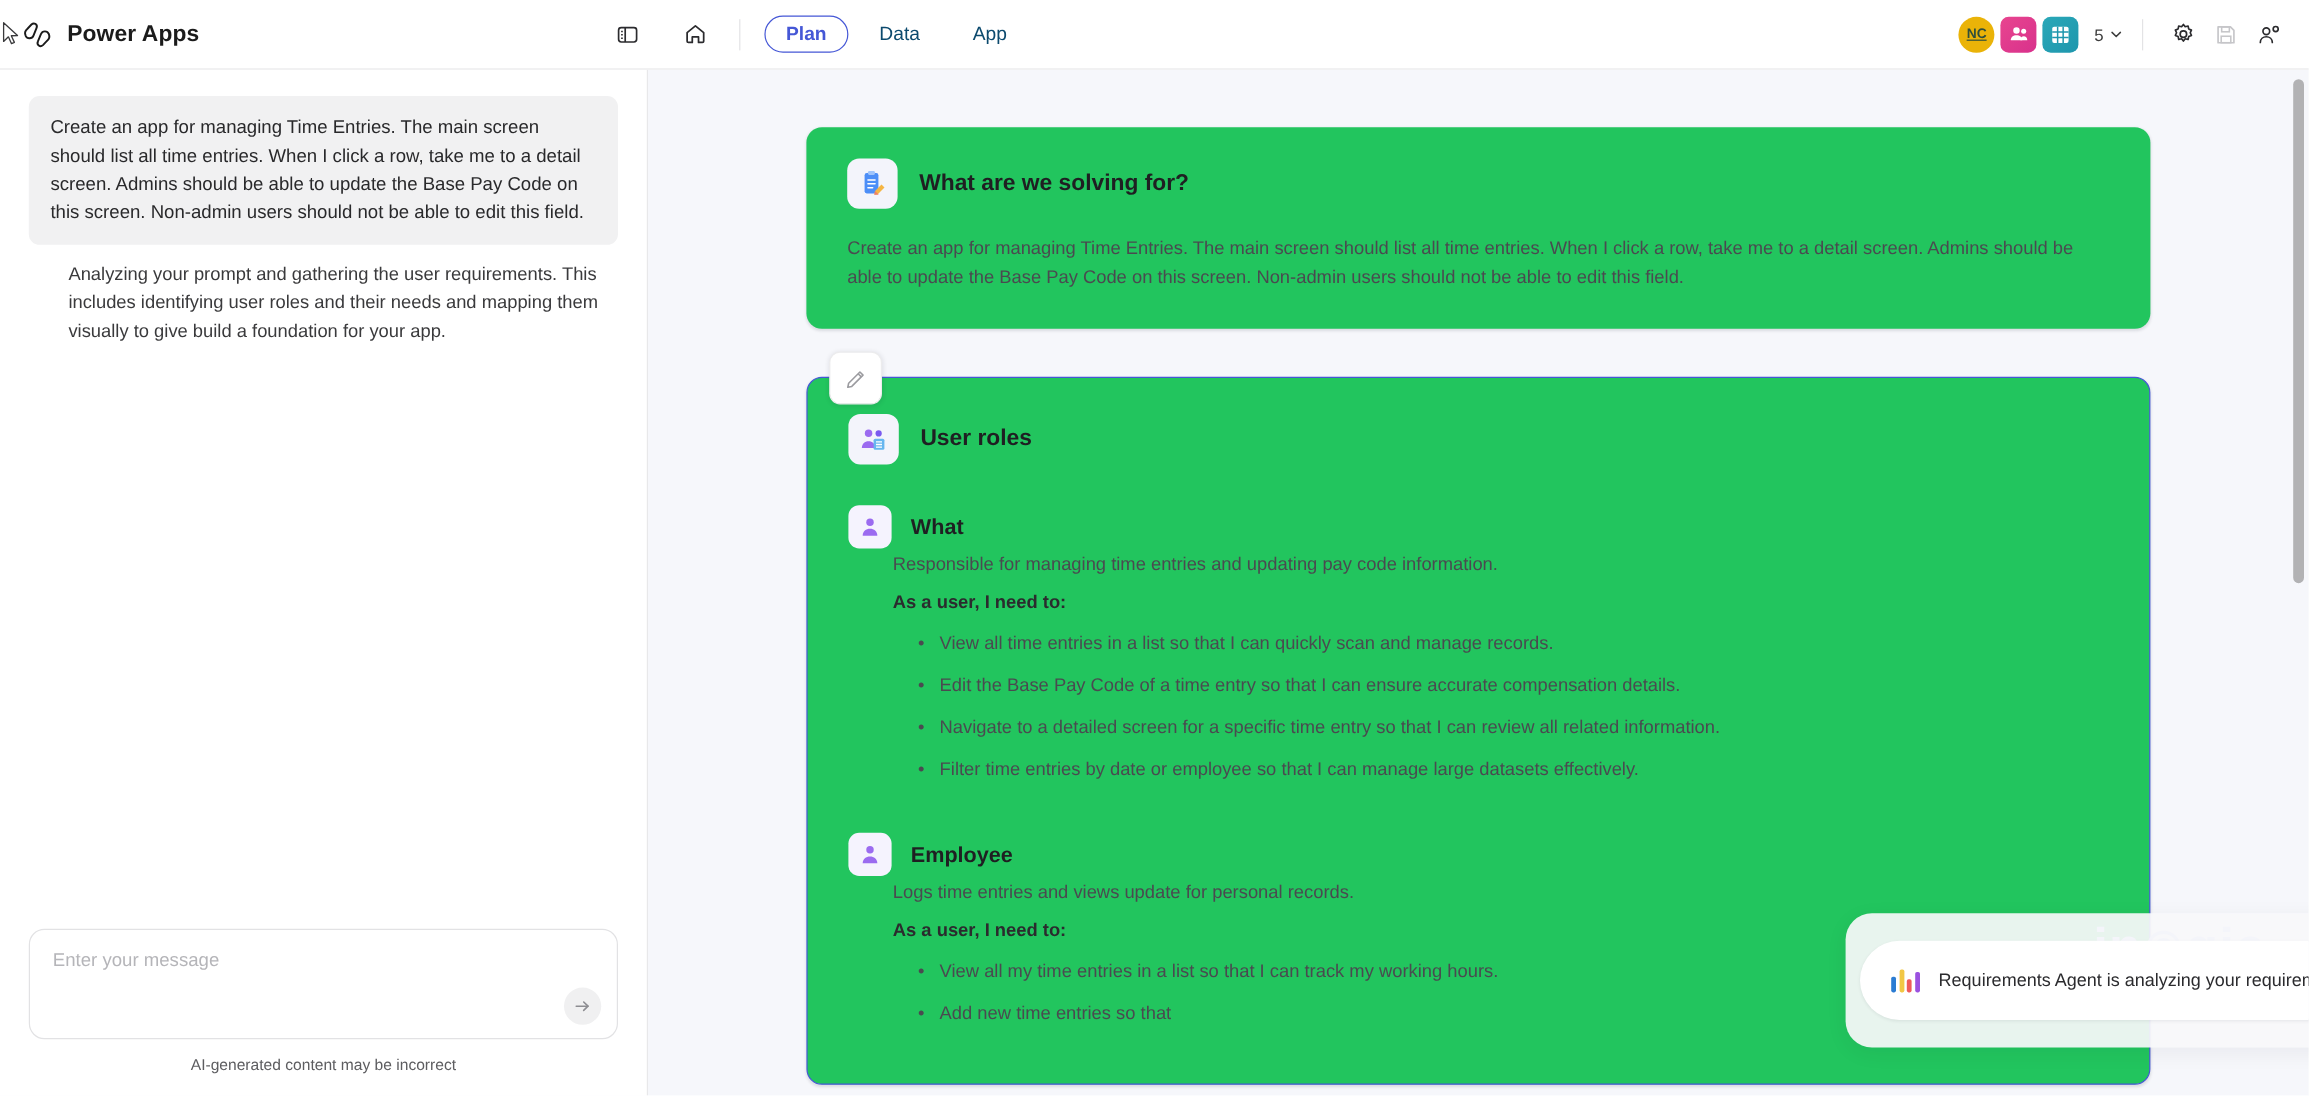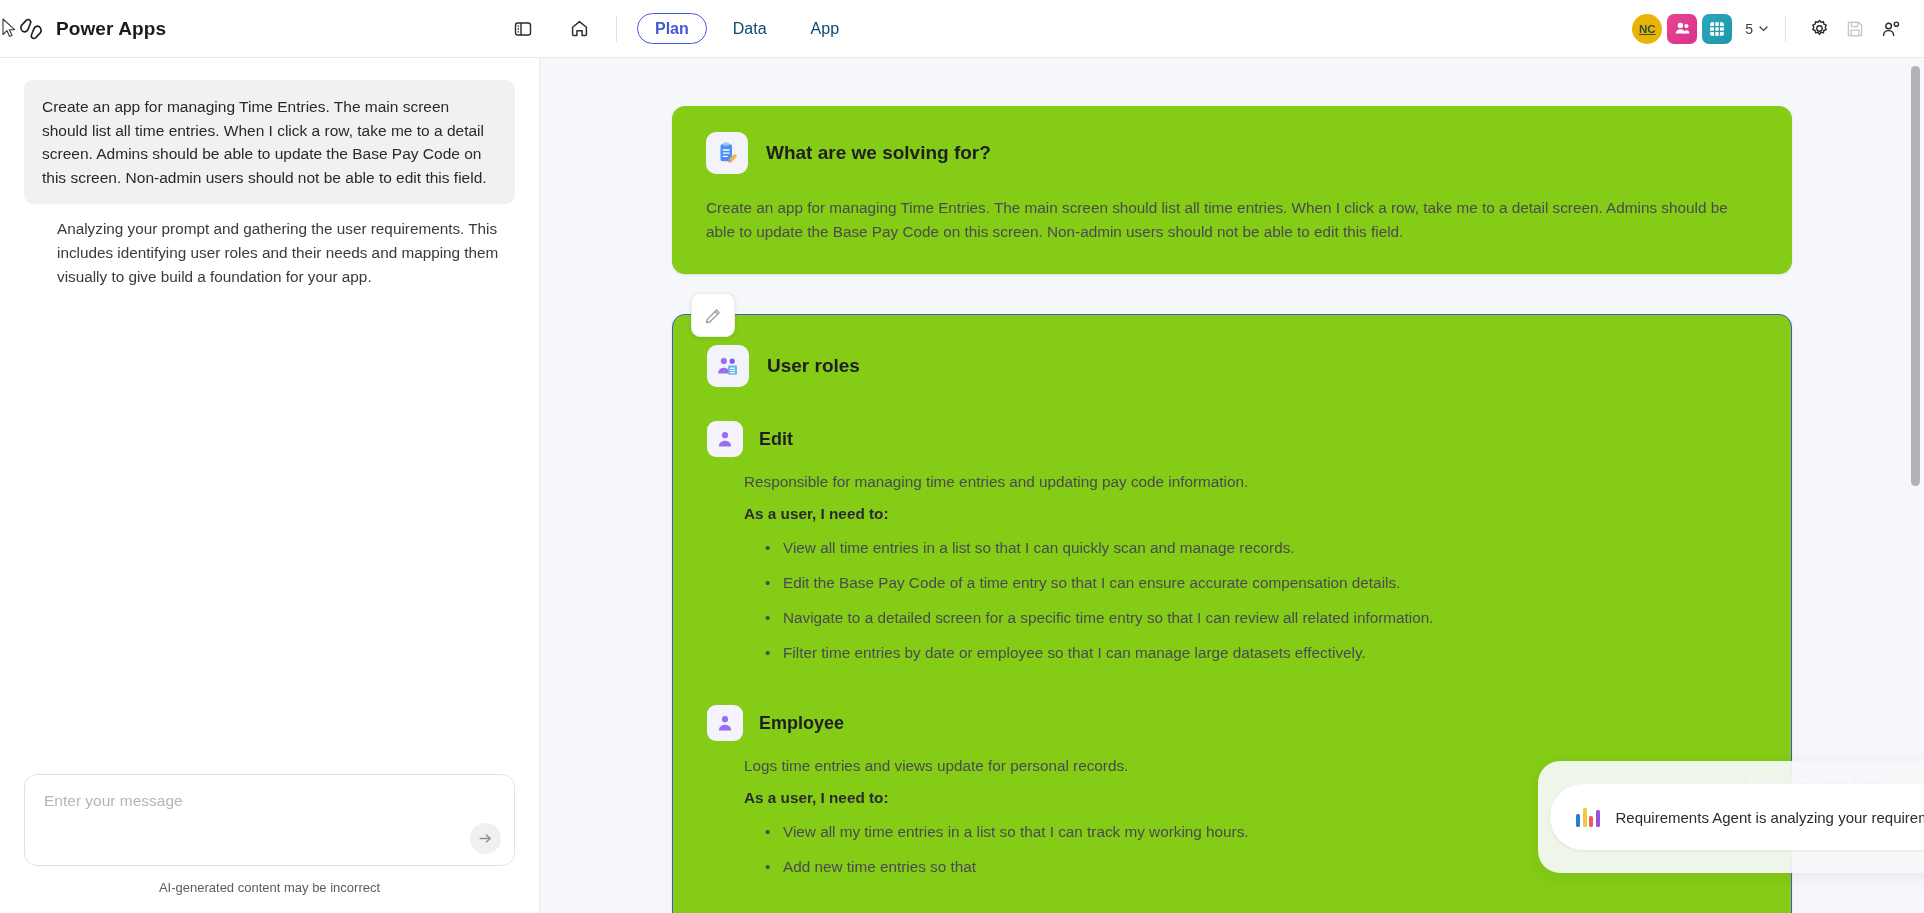--- a/index.html
+++ b/index.html
@@ -126,21 +126,21 @@
     flex: 1; position: relative; background: #f6f7fb;
     overflow: hidden;
   }
   .canvas-scroll {
     position: absolute; inset: 0; overflow: hidden;
     padding: 48px 0 0 0;
   }
   .card-wrap { width: 1120px; margin: 0 auto; position: relative; }
 
   .card {
-    background: #84cc16; border-radius: 13px;
+    background: #22c55e; border-radius: 13px;
     box-shadow: 0 1px 3px rgba(16,24,40,.07), 0 1px 2px rgba(16,24,40,.05);
   }
   .card.solving { padding: 26px 34px 30px 34px; }
   .card-head { display: flex; align-items: center; gap: 18px; }
   .card-emoji {
     width: 42px; height: 42px; border-radius: 10px;
     background: #f3f4fb; display: flex; align-items: center; justify-content: center;
   }
   .card-title { font-size: 19px; font-weight: 600; color: #1f1f22; }
   .card-text {
@@ -161,21 +161,21 @@
     padding: 30px 34px 40px 34px; position: relative;
   }
   .role-block { margin-top: 34px; }
   .role-head { display: flex; align-items: center; gap: 16px; }
   .role-icon {
     width: 36px; height: 36px; border-radius: 9px;
     background: #f5f3fe; display: flex; align-items: center; justify-content: center;
   }
   .role-name { font-size: 18px; font-weight: 600; color: #1f1f22; }
   .role-desc {
-    margin-top: 14px; padding-left: 37px;
+    margin-top: 3px; padding-left: 37px;
     font-size: 15.3px; color: #4a4a50; line-height: 1.5;
   }
   .role-sub {
     margin-top: 11px; padding-left: 37px;
     font-size: 15.3px; font-weight: 700; color: #2b2b2e;
   }
   .role-list { margin-top: 8px; padding-left: 58px; list-style: none; }
   .role-list li {
     position: relative; font-size: 15.3px; color: #4a4a50;
     line-height: 1.5; padding: 6px 0 6px 18px;
@@ -386,21 +386,21 @@
             </div>
 
             <div class="role-block">
               <div class="role-head">
                 <span class="role-icon">
                   <svg width="22" height="22" viewBox="0 0 22 22">
                     <circle cx="11" cy="7.2" r="3.1" fill="#9b6bf0"></circle>
                     <path d="M4.9 18.4c0-3.6 2.8-5.7 6.1-5.7s6.1 2.1 6.1 5.7z" fill="#9b6bf0"></path>
                   </svg>
                 </span>
-                <span class="role-name">Edit</span>
+                <span class="role-name">What</span>
               </div>
               <div class="role-desc">Responsible for managing time entries and updating pay code information.</div>
               <div class="role-sub">As a user, I need to:</div>
               <ul class="role-list">
                 <li>View all time entries in a list so that I can quickly scan and manage records.</li>
                 <li>Edit the Base Pay Code of a time entry so that I can ensure accurate compensation details.</li>
                 <li>Navigate to a detailed screen for a specific time entry so that I can review all related information.</li>
                 <li>Filter time entries by date or employee so that I can manage large datasets effectively.</li>
               </ul>
             </div>

